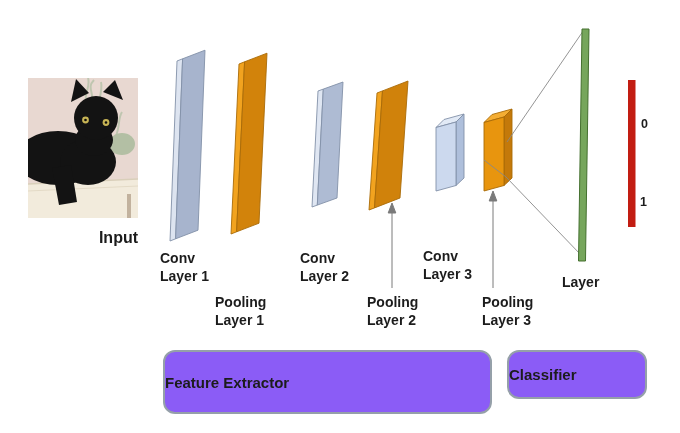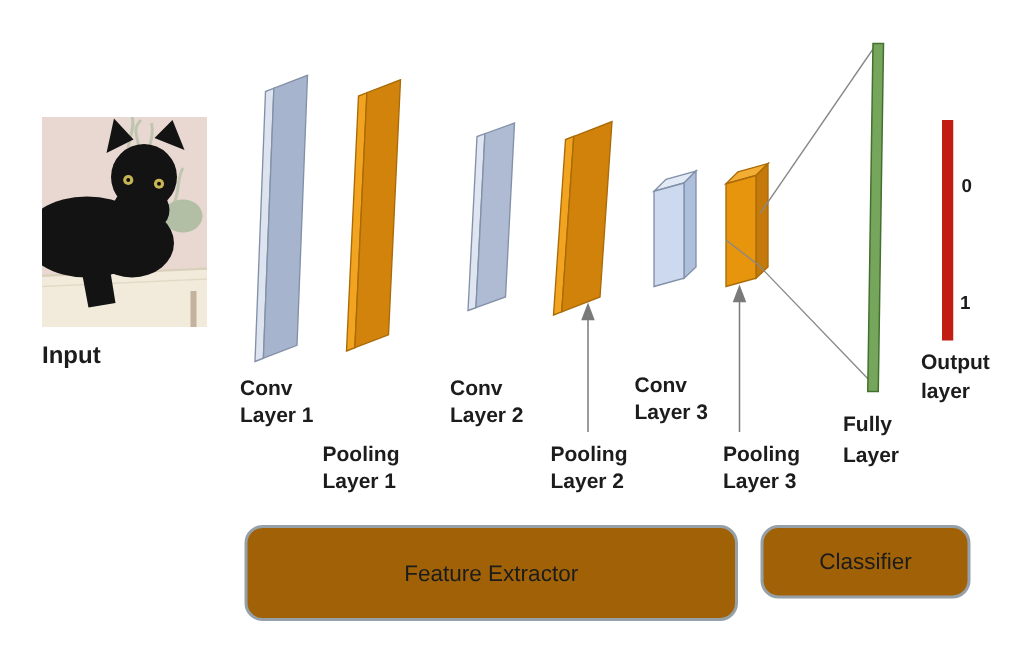--- a/index.html
+++ b/index.html
@@ -7,23 +7,23 @@
     position:relative;width:680px;height:433px;overflow:hidden;background:#ffffff;
     font-family:"Liberation Sans",sans-serif;
   }
   .abs{position:absolute;}
   .lbl{
     position:absolute;font-weight:bold;font-size:14px;line-height:18px;
     color:#1c1c1c;white-space:nowrap;
   }
   .lbl.lh21{line-height:21px;}
   .group-box{
-    position:absolute;background:#a16207;border:2px solid #95a0a9;border-radius:12px;
-    display:flex;align-items:center;justify-content:center;
-    font-weight:normal;font-size:15px;color:#1c1c1c;box-sizing:border-box;
+    position:absolute;background:#8b5cf6;border:2px solid #95a0a9;border-radius:12px;
+    display:flex;align-items:center;justify-content:flex-start;
+    font-weight:bold;font-size:15px;color:#1c1c1c;box-sizing:border-box;
   }
   svg{display:block;}
 </style>
 </head>
 <body>
 
 <div id="screen">
 
   <svg class="abs" style="left:28px;top:78px;" width="110" height="140" viewBox="0 0 110 140" role="img">
     <rect x="0" y="0" width="110" height="140" fill="#e8d8d1"></rect>
@@ -105,21 +105,21 @@
     <g stroke="#7a7a7a" stroke-width="1" fill="#7a7a7a">
       <line x1="392" y1="288" x2="392" y2="212"></line>
       <polygon points="392,203 388.2,213 395.8,213"></polygon>
     </g>
     <g stroke="#7a7a7a" stroke-width="1" fill="#7a7a7a">
       <line x1="493" y1="288" x2="493" y2="200"></line>
       <polygon points="493,191 489.2,201 496.8,201"></polygon>
     </g>
   </svg>
 
-  <div class="lbl" style="left:28px;top:229px;width:110px;text-align:left;font-size:16px;">Input</div>
+  <div class="lbl" style="left:28px;top:229px;width:110px;text-align:right;font-size:16px;">Input</div>
 
   <div class="lbl" style="left:160px;top:249px;">
     <div>Conv</div>
     <div>Layer 1</div>
   </div>
 
   <div class="lbl" style="left:215px;top:293px;">
     <div>Pooling</div>
     <div>Layer 1</div>
   </div>
@@ -138,28 +138,23 @@
     <div>Conv</div>
     <div>Layer 3</div>
   </div>
 
   <div class="lbl" style="left:482px;top:293px;">
     <div>Pooling</div>
     <div>Layer 3</div>
   </div>
 
   <div class="lbl lh21" style="left:562px;top:272px;">
-    <div>Fully</div>
     <div>Layer</div>
   </div>
 
-  <div class="lbl" style="left:614px;top:232px;line-height:19px;">
-    <div>Output</div>
-    <div>layer</div>
-  </div>
 
   <div class="lbl" style="left:641px;top:115px;font-size:12.5px;">0</div>
   <div class="lbl" style="left:640px;top:193px;font-size:12.5px;">1</div>
 
   <div class="group-box" style="left:163px;top:350px;width:329px;height:64px;">
     <span>Feature Extractor</span>
   </div>
   <div class="group-box" style="left:507px;top:350px;width:140px;height:49px;">
     <span>Classifier</span>
   </div>

